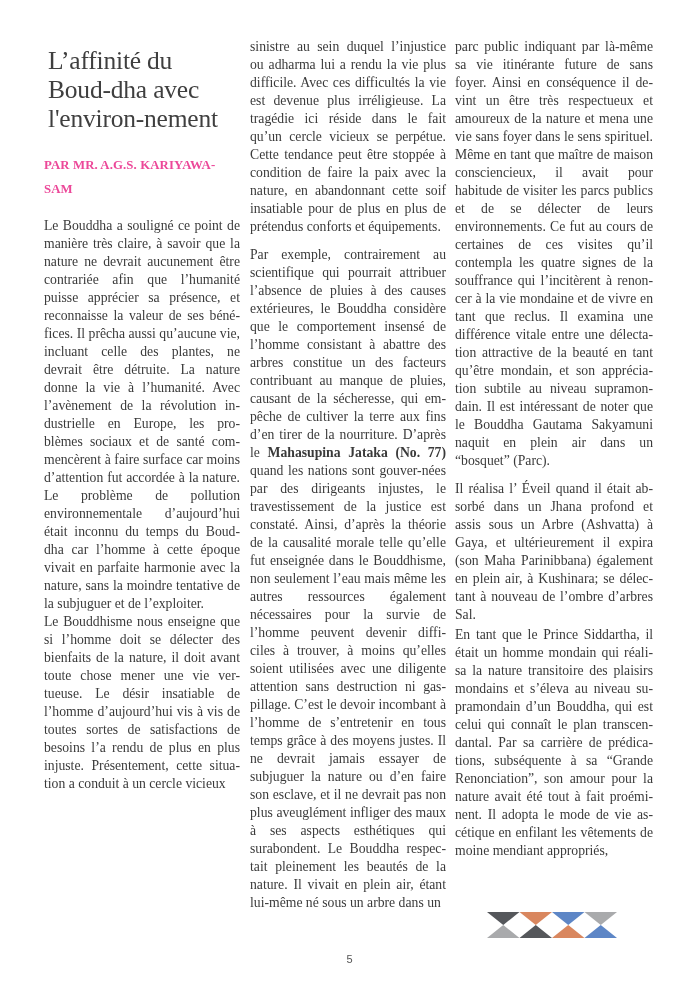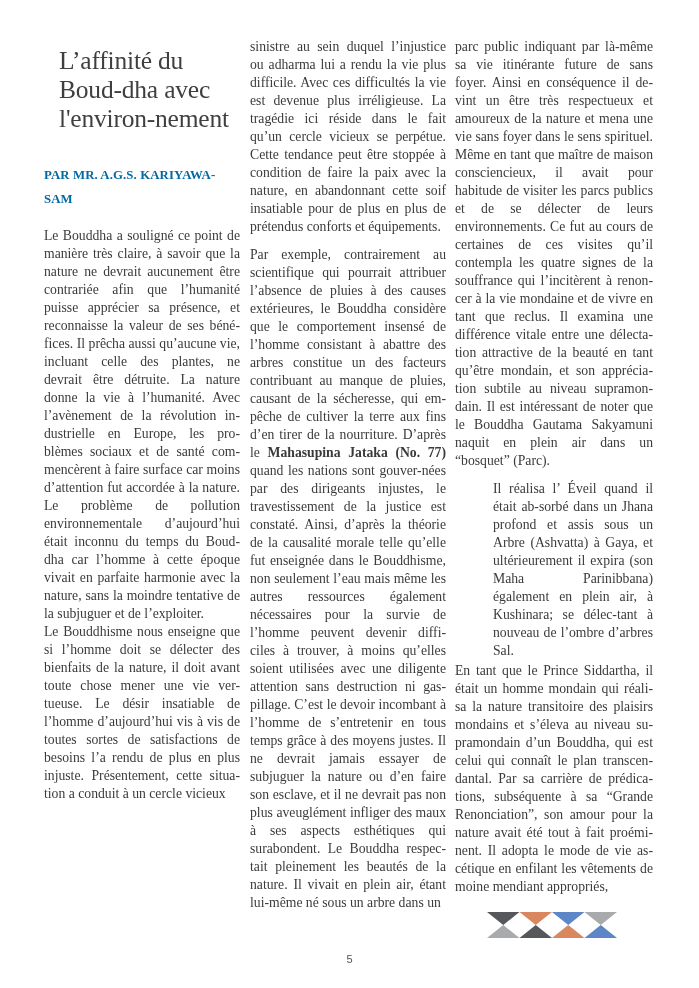--- a/index.html
+++ b/index.html
@@ -8,40 +8,40 @@
       font-family: "Liberation Serif", "DejaVu Serif", serif;
       color: #3a3a3a;
     }
     .col { position: absolute; top: 38px; }
     #col-left { left: 44px; width: 196px; }
     #col-mid { left: 250px; width: 196px; }
     #col-right { left: 455px; width: 198px; }
 
     .title {
       font-size: 25.5px; line-height: 29px; font-weight: normal;
-      color: #3f3f3f; margin: 8px 0 0 15px; letter-spacing: -0.2px;
+      color: #3f3f3f; margin: 8px 0 0 4px; letter-spacing: -0.2px;
     }
     .byline {
       font-size: 12.8px; font-weight: bold; line-height: 24px;
-      margin: 30px 0 0 0; color: #0369a1; letter-spacing: 0.1px;
+      margin: 20px 0 0 0; color: #ec4899; letter-spacing: 0.1px;
     }
     .quote {
       font-style: italic; font-size: 13.6px; line-height: 16.2px;
       margin: 18px 0 0 0; text-align: justify; color: #3f3f3f;
       text-indent: 4px;
     }
     p.body {
       font-size: 13.7px; line-height: 18px; text-align: justify;
       margin: 0; hyphens: manual;
     }
     #col-left p.body.first { margin-top: 16px; }
     #col-left p.body.second { margin-top: 0; }
     #col-mid p.body.first { margin-top: 0; }
     #col-mid p.body.second { margin-top: 10px; }
-    #col-right p.body.p2 { margin-top: 10px; margin-left: 38px; }
+    #col-right p.body.p2 { margin-top: 10px; }
     #col-right p.body.p3 { margin-top: 2px; }
     b { font-weight: bold; }
 
     .page-number {
       position: absolute; left: 0; width: 699px; top: 953px;
       text-align: center; font-family: "Liberation Sans", "DejaVu Sans", sans-serif;
       font-size: 11px; color: #555;
     }
     .ornament {
       position: absolute; left: 487px; top: 912px; width: 130px; height: 26px;

